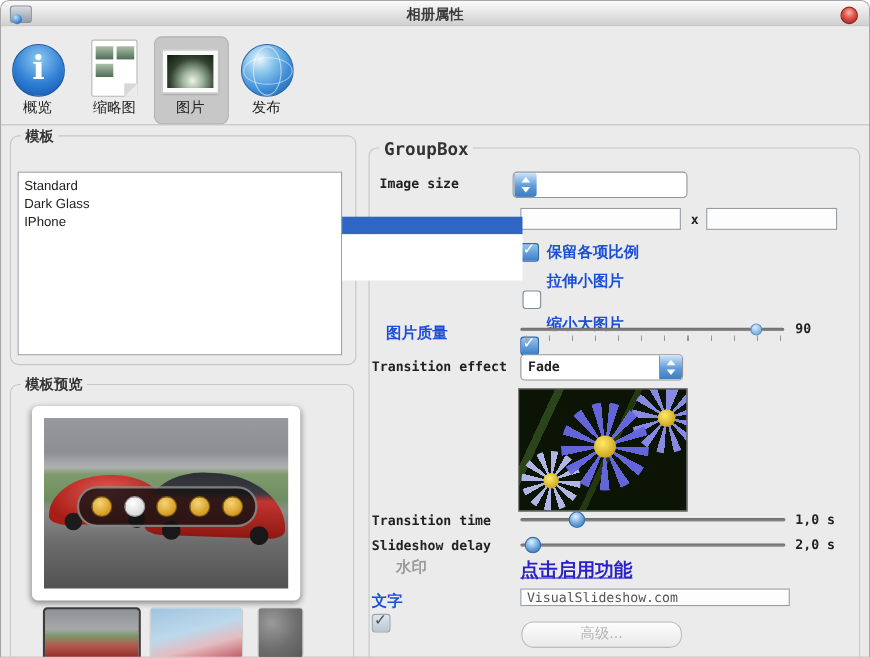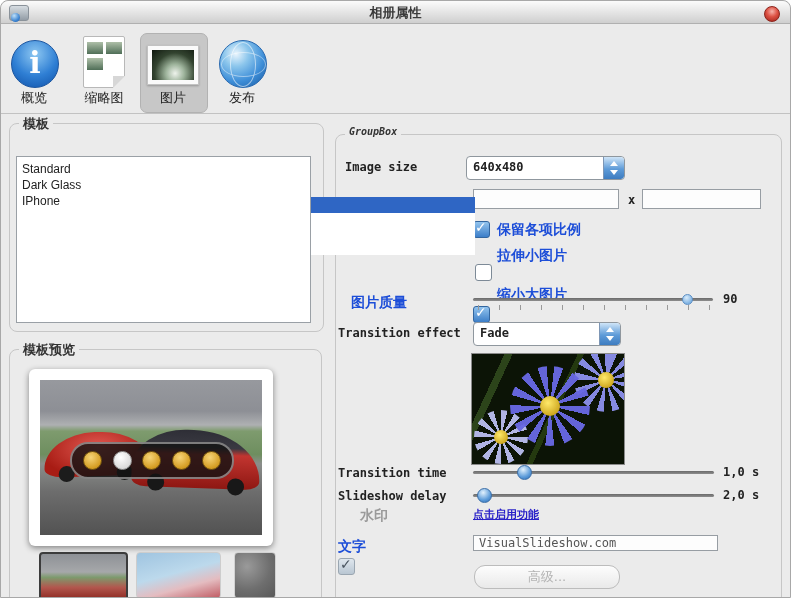--- a/index.html
+++ b/index.html
@@ -41,21 +41,21 @@
              border:1px solid #2a6ab0;}
   .icon-globe::before{content:"";position:absolute;left:22%;top:2%;width:52%;height:94%;border-radius:50%;
              border:1.5px solid rgba(255,255,255,.55);}
   .icon-globe::after{content:"";position:absolute;left:3%;top:24%;width:92%;height:50%;border-radius:50%;
              border:1.5px solid rgba(255,255,255,.45);}
 
   
   .groupbox{border:1px solid #c6c6c6;border-radius:8px;}
   .gb-label{position:absolute;top:-9px;left:9px;background:#ebebeb;padding:0 4px;font-size:13px;
             font-weight:bold;color:#333;}
-  .gb-label.mono{font-family:"DejaVu Sans Mono",monospace;font-weight:bold;font-size:10px;font-style:italic;}
+  .gb-label.mono{font-family:"DejaVu Sans Mono",monospace;font-weight:bold;font-size:16px;}
 
   
   .listbox{left:15px;top:155px;width:293px;height:161px;background:#fff;border:1px solid #9aa0a6;padding-top:4px;}
   .list-item{height:16px;line-height:16px;font-size:12px;color:#222;padding-left:5px;
              font-family:"Liberation Sans",sans-serif;}
   .list-item.selected{background:#2f66c4;color:#fff;}
   .sel-extension{left:310px;top:196px;width:164px;height:16px;background:#2f66c4;z-index:6;}
   .sel-popup-white{left:310px;top:212px;width:164px;height:42px;background:#fff;z-index:6;}
 
   
@@ -106,21 +106,21 @@
   .checkbox.checked::after{content:"✓";position:absolute;left:1px;top:-3px;font-size:14px;font-weight:bold;color:#fff;}
   .checkbox.disabled{background:linear-gradient(#dfe7ee,#b9c6d2);border-color:#9aa6b1;}
   .checkbox.disabled::after{color:#4a5560;}
   .slider-track{height:3px;background:linear-gradient(#6a6a6a,#8d8d8d);border-radius:2px;}
   .thumb-small{width:9px;height:9px;border-radius:50%;background:radial-gradient(circle at 40% 30%,#d9ecfb,#7fb2e2 70%);
                border:1px solid #5d8fc4;}
   .thumb-ball{width:13px;height:13px;border-radius:50%;
                background:radial-gradient(circle at 40% 28%,#e2f1fd,#5d9cda 60%,#2a6ab4);border:1px solid #3a6ea8;}
   .ticks{height:5px;background-image:repeating-linear-gradient(90deg,#9a9a9a 0 1px,transparent 1px 21px);}
   .value-label{font-family:"DejaVu Sans Mono",monospace;font-size:12px;color:#222;font-weight:bold;}
-  .link{font-size:11px;font-weight:bold;color:#2a22c8;text-decoration:underline;}
+  .link{font-size:17px;font-weight:bold;color:#2a22c8;text-decoration:underline;}
   .btn-advanced{left:473px;top:564px;width:144px;height:22px;border-radius:11px;border:1px solid #bcbcbc;
                background:linear-gradient(#fdfdfd,#e9e9e9);text-align:center;line-height:21px;
                font-size:13px;color:#b3b3b3;}
 
   
   .flower-box{left:470px;top:352px;width:152px;height:110px;border:1px solid #8a8a8a;overflow:hidden;
               background:
                linear-gradient(115deg,transparent 0 16%,#2c441a 16% 20%,transparent 20% 52%,#24390f 52% 55%,transparent 55%),
                #0c1406;}
   .flower{position:absolute;border-radius:50%;}
@@ -207,21 +207,20 @@
   <div class="abs thumb thumb1"></div>
   <div class="abs thumb thumb2"></div>
   <div class="abs thumb thumb3"></div>
 
   <div class="abs groupbox" style="left:334px;top:133px;width:445px;height:470px;">
     <span class="gb-label mono">GroupBox</span>
   </div>
 
   <div class="abs mono-label" style="left:344px;top:159px;">Image size</div>
   <div class="abs combo" style="left:465px;top:155px;width:157px;height:22px;">
-    <div class="combo-value">640x480</div>
     <div class="combo-stepper"></div>
   </div>
 
   <input class="abs entry" style="left: 472px; top: 188px; width: 146px; height: 20px;" value="">
   <div class="abs value-label" style="left:627px;top:192px;">x</div>
   <input class="abs entry" style="left: 641px; top: 188px; width: 119px; height: 20px;" value="">
 
   <div class="abs checkbox checked" style="left:472px;top:220px;"></div>
   <div class="abs cn-label" style="left:496px;top:220px;">保留各项比例</div>
 

